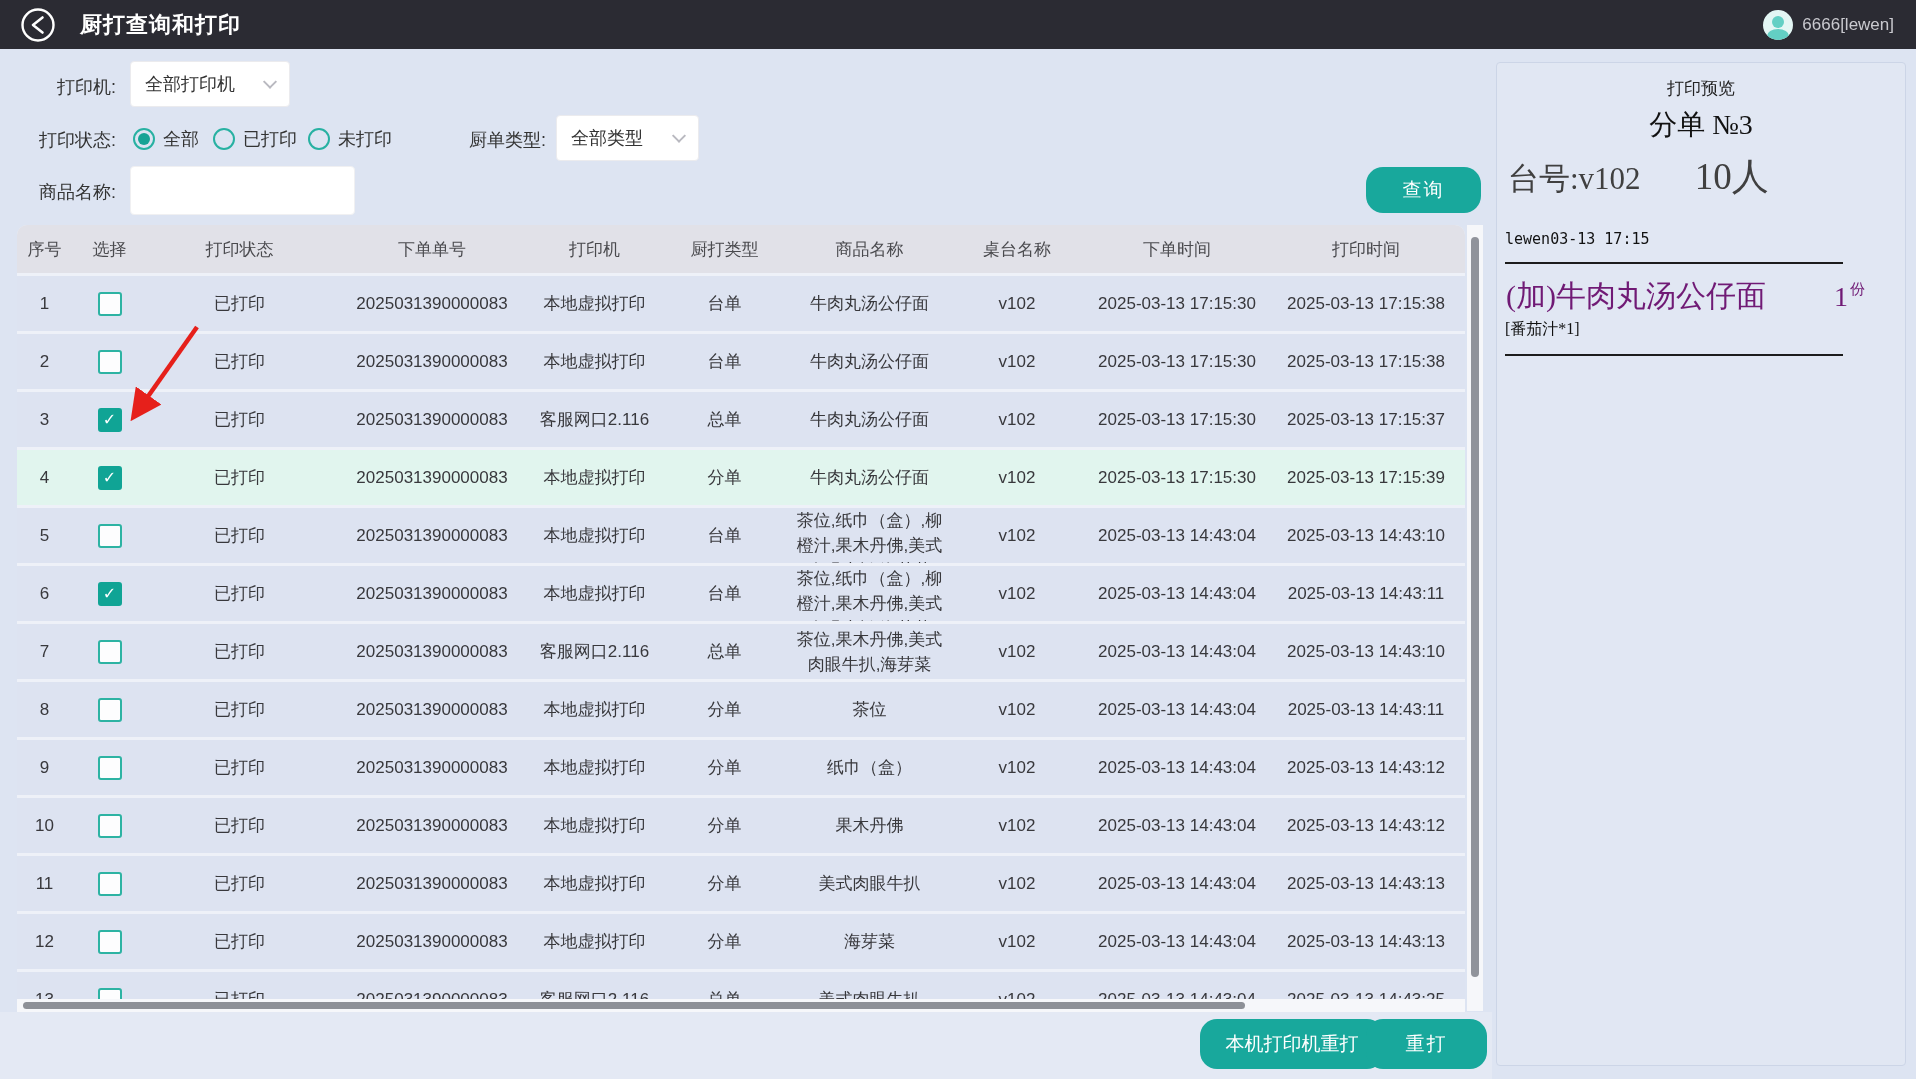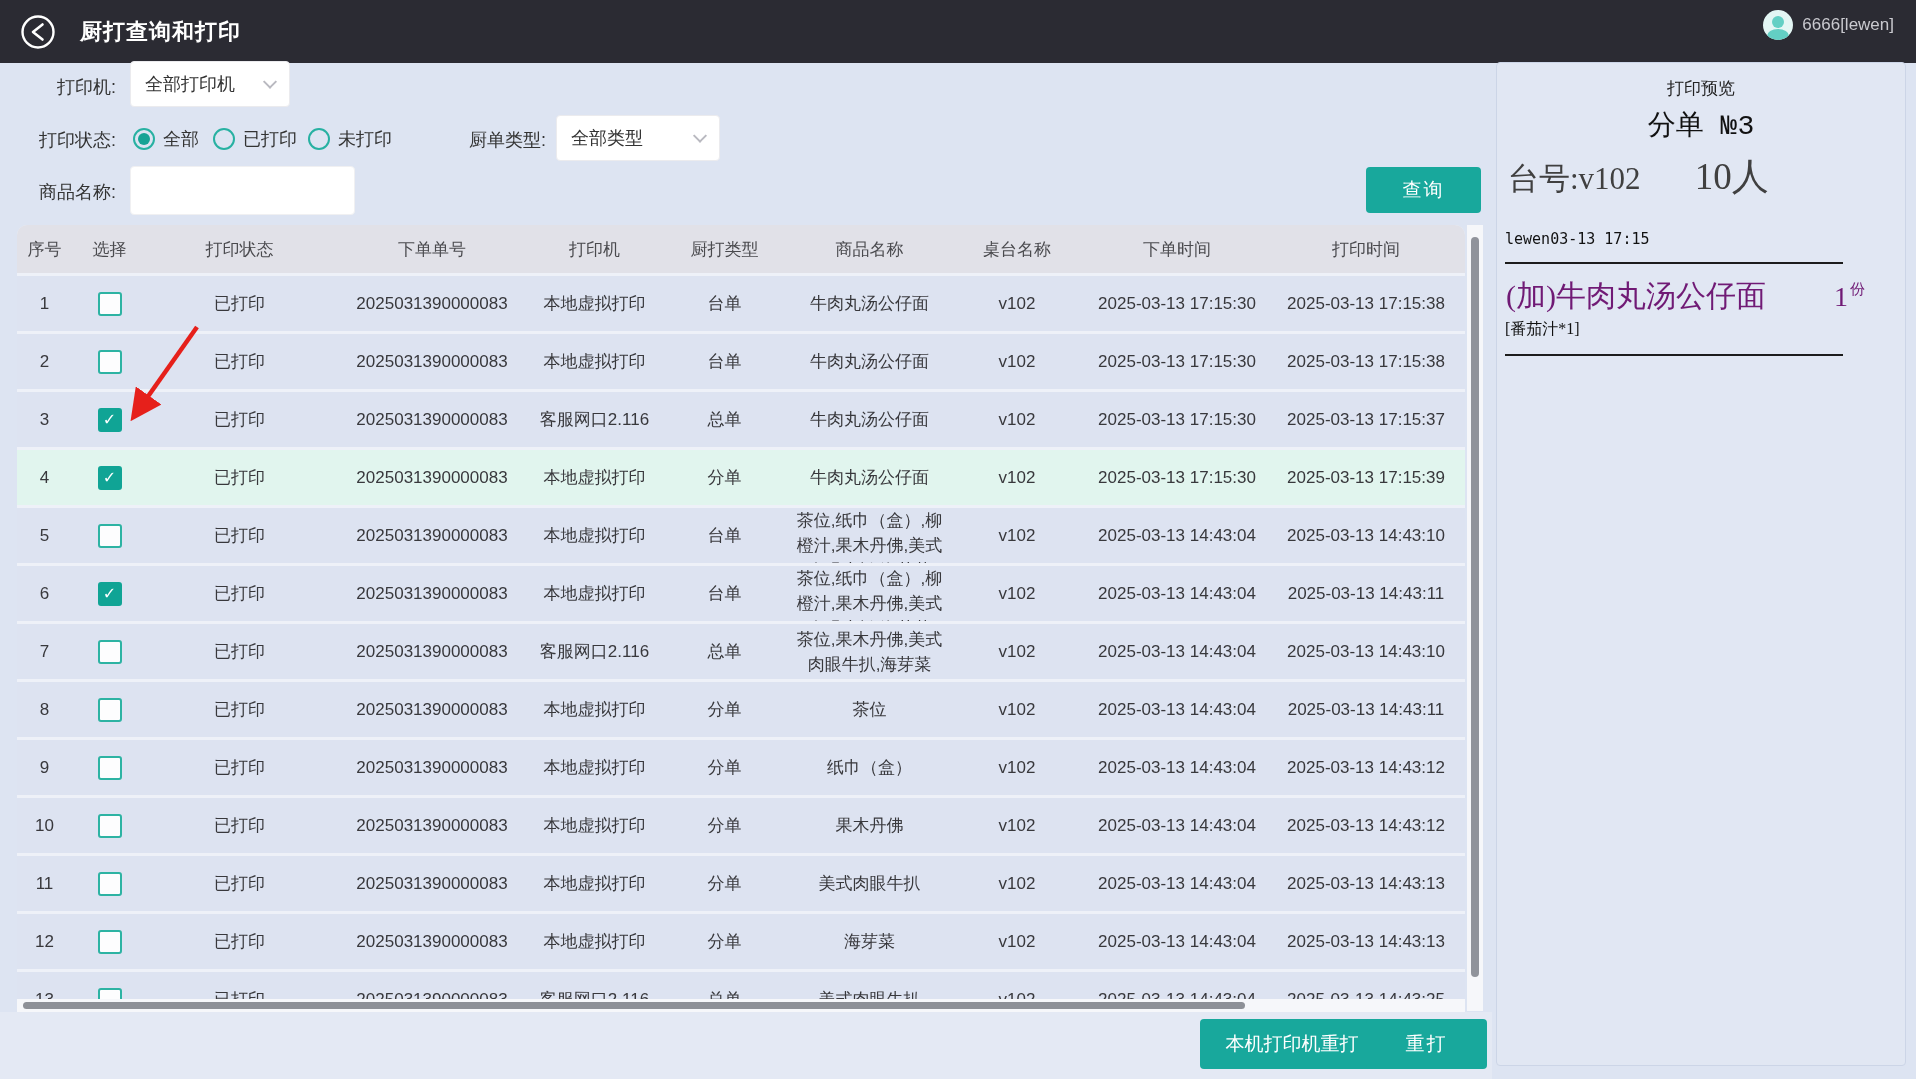--- a/index.html
+++ b/index.html
@@ -1,38 +1,38 @@
 <!DOCTYPE html>
 <html><head>
 <meta charset="utf-8">
 <style>
   * { margin:0; padding:0; box-sizing:border-box; }
   html,body { width:1916px; height:1079px; overflow:hidden; }
   body { background:#dde4f2; font-family:"Liberation Sans","DejaVu Sans",sans-serif; color:#333; position:relative; }
 
   
-  .topbar { position:absolute; left:0; top:0; width:1916px; height:63px; background:#2b2b33; display:flex; align-items:center; }
+  .topbar { position:absolute; left:0; top:0; width:1916px; height:49px; background:#2b2b33; display:flex; align-items:center; }
   .back-btn { margin-left:20px; width:36px; height:36px; display:flex; align-items:center; justify-content:center; cursor:pointer; }
   .page-title { margin-left:24px; color:#fff; font-size:22px; font-weight:bold; letter-spacing:1px; }
   .user-box { position:absolute; right:22px; top:0; height:49px; display:flex; align-items:center; gap:9px; }
   .avatar { width:30px; height:30px; border-radius:50%; background:#e3f6f4; position:relative; overflow:hidden; }
   .avatar .head { position:absolute; left:9px; top:6px; width:12px; height:12px; border-radius:50%; background:#63cfc4; }
   .avatar .body { position:absolute; left:4px; top:19px; width:22px; height:14px; border-radius:50% 50% 0 0; background:#63cfc4; }
   .user-name { color:#c9c9cf; font-size:17px; }
 
   
   .flabel { position:absolute; font-size:18px; color:#333; }
   .dropdown { position:absolute; background:#fff; border:1px solid #ebebee; border-radius:4px; display:flex; align-items:center; padding:0 14px; font-size:18px; color:#333; cursor:pointer; }
   .dropdown .chev { position:absolute; right:14px; top:50%; width:10px; height:10px; border-right:2px solid #b9b9c0; border-bottom:2px solid #b9b9c0; transform:translateY(-72%) rotate(45deg); }
   .text-input { position:absolute; background:#fff; border:1px solid #f0f0f2; border-radius:4px; font-size:18px; padding:0 12px; color:#333; outline:none; }
   .radio-item { position:absolute; display:flex; align-items:center; gap:8px; cursor:pointer; }
   .radio { width:22px; height:22px; border-radius:50%; border:2px solid #27b1a2; background:transparent; position:relative; }
   .radio.sel::after { content:""; position:absolute; left:3px; top:3px; width:12px; height:12px; border-radius:50%; background:#17a395; }
   .radio-item .rlabel { font-size:18px; color:#333; }
-  .btn { background:#18a89c; color:#fff; border:none; border-radius:4px; cursor:pointer; display:flex; align-items:center; justify-content:center; }
+  .btn { background:#18a89c; color:#fff; border:none; border-radius:17px; cursor:pointer; display:flex; align-items:center; justify-content:center; }
   .query-btn { position:absolute; left:1366px; top:167px; width:115px; height:46px; font-size:19px; letter-spacing:2px; }
 
   
   .table-wrap { position:absolute; left:17px; top:225px; width:1448px; height:786px; border-radius:10px 10px 0 0; overflow:hidden; background:#eef1f8; }
   .thead { display:grid; grid-template-columns:55px 75px 185px 200px 125px 135px 155px 140px 180px 1fr; height:48px; background:#e1e1e8; }
   .thead .th { display:flex; align-items:center; justify-content:center; font-size:17px; color:#4a4a4e; }
   .tr { display:grid; grid-template-columns:55px 75px 185px 200px 125px 135px 155px 140px 180px 1fr; height:58px; background:#dde3f1; border-top:3px solid #eef1f8; cursor:pointer; }
   .tr.hl { background:#e1f5ee; }
   .tr .td { display:flex; align-items:safe center; justify-content:center; font-size:17px; color:#38383c; text-align:center; overflow:hidden; line-height:25px; }
   .checkbox { width:24px; height:24px; border:2px solid #2db3a3; border-radius:3px; background:#fdfdfe; display:flex; align-items:center; justify-content:center; cursor:pointer; }
@@ -49,21 +49,21 @@
   .arrow-svg { position:absolute; left:0; top:0; pointer-events:none; }
 
   
   .bottom-strip { position:absolute; left:0; top:1012px; width:1492px; height:67px; background:#e4e9f4; }
   .local-reprint-btn { position:absolute; left:1172px; top:1019px; width:184px; height:50px; font-size:19px;margin-left:28px; }
   .reprint-btn { position:absolute; left:1366px; top:1019px; width:121px; height:50px; font-size:19px; letter-spacing:2px; }
 
   
   .preview-card { position:absolute; left:1496px; top:62px; width:410px; height:1004px; background:#e1e7f3; border:1px solid #ccd5e7; border-radius:4px; padding:14px 0 0 0; }
   .pv-title { text-align:center; font-size:17px; color:#222; }
-  .pv-type { text-align:center; font-size:28px; margin-top:6px; color:#111; font-family:Liberation Mono, monospace; }
+  .pv-type { text-align:center; font-size:28px; margin-top:6px; color:#111; font-family:Liberation Serif, serif; }
   .pv-table-row { display:flex; align-items:baseline; margin-top:8px; padding-left:11px; font-family:"Liberation Serif","DejaVu Serif",serif; color:#404040; }
   .pv-table-no { font-size:31px; }
   .pv-guests { font-size:37px; margin-left:54px; }
   .pv-op-row { display:flex; justify-content:flex-start; padding:0 150px 0 8px; margin-top:28px; font-family:"DejaVu Sans Mono","Liberation Mono",monospace; font-size:15px; color:#111; }
   .pv-divider { border-top:2px solid #1c1c1c; margin:14px 62px 0 8px; }
   .pv-item-row { display:flex; align-items:baseline; margin-top:12px; padding:0 40px 0 9px; font-family:"Liberation Serif","DejaVu Serif",serif; color:#701a75; }
   .pv-item-name { font-size:30px; flex:1; }
   .pv-item-qty { font-size:28px; }
   .pv-item-unit { font-size:15px; vertical-align:super; position:relative; top:-12px; margin-left:2px; }
   .pv-item-note { font-size:16px; margin-top:2px; padding-left:8px; font-family:"Liberation Serif","DejaVu Serif",serif; color:#111; }
@@ -102,21 +102,21 @@
 <div class="radio-item" style="left:213px; top:127px;">
   <span class="radio"></span>
   <span class="rlabel">已打印</span>
 </div>
 <div class="radio-item" style="left:308px; top:127px;">
   <span class="radio"></span>
   <span class="rlabel">未打印</span>
 </div>
 
 <div class="flabel" style="left:469px; top:128px;">厨单类型:</div>
-<div class="dropdown" style="left:556px; top:115px; width:164px; height:46px;">
+<div class="dropdown" style="left:556px; top:115px; width:143px; height:46px;">
   <span>全部类型</span>
   <span class="chev"></span>
 </div>
 
 <div class="flabel" style="left:39px; top:180px;">商品名称:</div>
 <input class="text-input" style="left: 130px; top: 166px; width: 225px; height: 49px;" value="">
 
 <button class="btn query-btn">查询</button>
 
 <div class="table-wrap">

